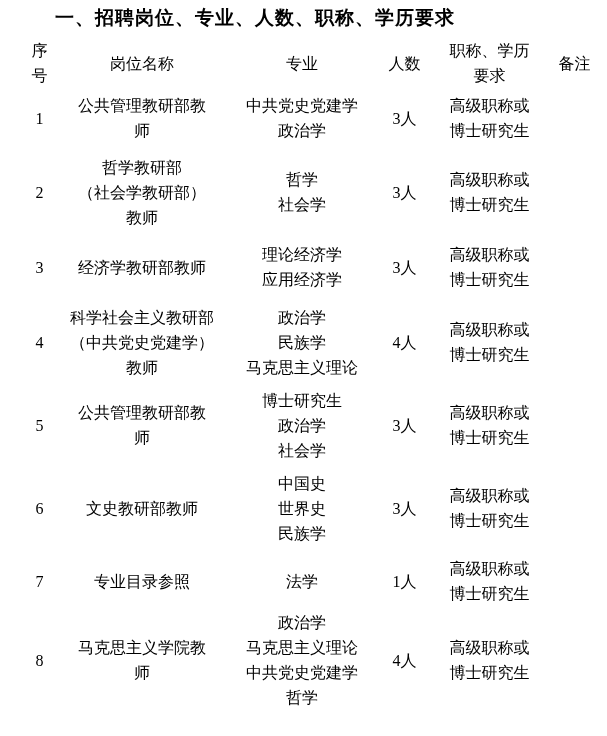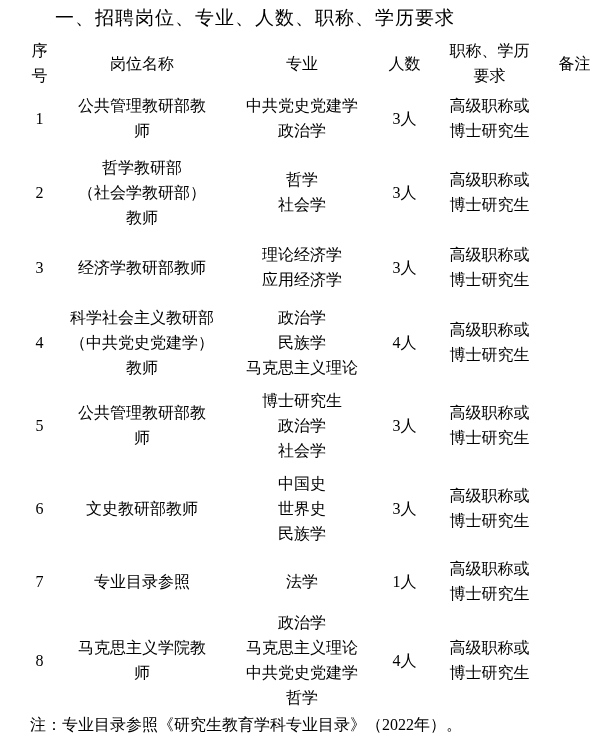--- a/index.html
+++ b/index.html
@@ -13,21 +13,21 @@
     width: 607px;
     height: 736px;
     background: #ffffff;
     overflow: hidden;
     font-family: "Liberation Serif", "DejaVu Serif", serif;
     font-size: 16px;
   }
   .doc-title {
     margin: 5px 0 0 55px;
     font-family: "Liberation Sans", "DejaVu Sans", sans-serif;
-    font-weight: normal;
+    font-weight: bold;
     font-size: 19px;
     letter-spacing: 1px;
     line-height: 26px;
     white-space: nowrap;
   }
   table.recruit {
     margin: 7px 0 0 22px;
     border-collapse: collapse;
     table-layout: fixed;
     width: 580px;
@@ -184,15 +184,14 @@
 中共党史党建学
 哲学</td>
         <td class="a-center">4人</td>
         <td class="a-left cell-requirements">高级职称或
 博士研究生</td>
         <td class="a-center"></td>
       </tr>
     </tbody>
   </table>
 
-  <div class="footnote">注：专业目录参照《研究生教育学科专业目录》（2022年）。</div>
 
 </div>
 
 </body></html>

